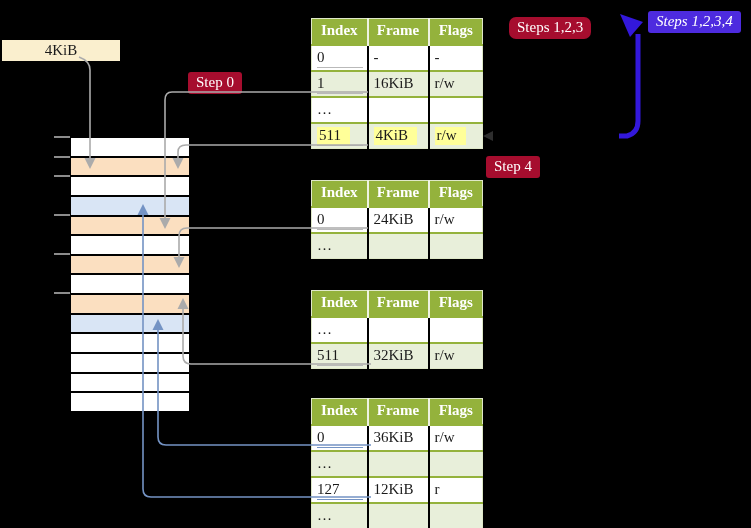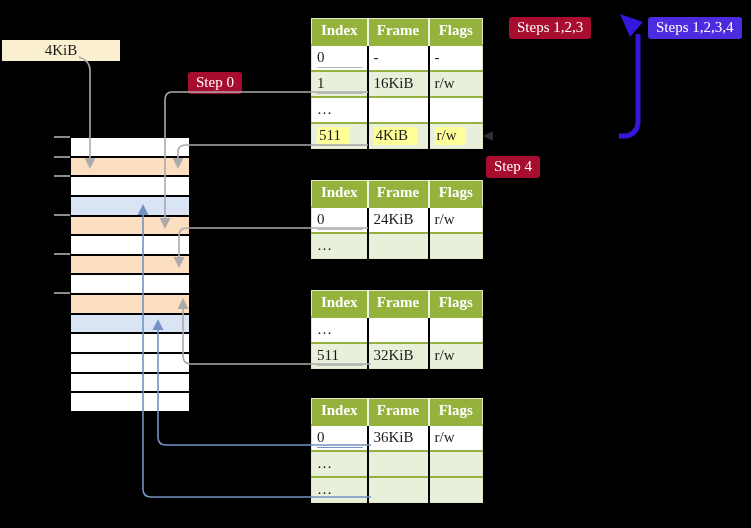--- a/index.html
+++ b/index.html
@@ -103,22 +103,22 @@
   .thick { stroke: var(--blue-arrow-thick, #3318db); stroke-width: 5; fill: none; }
   .thickhead { fill: var(--blue-arrow-thick, #3318db); }
   .darkhead { fill: var(--dark-arrowhead, #2e2e2e); }
 </style>
 </head>
 <body style="--background: #000000; --table-header-bg: #94b23c; --table-header-text: #ffffff; --table-row-alt-bg: #e8efda; --table-text: #1a1a1a; --row-separator: #94b23c; --highlight-yellow: #ffff99; --label-crimson: #a60d2e; --label-blueviolet: #4d2bdf; --label-text: #ffffff; --box-cream: #faefce; --stack-orange: #fbdfc0; --stack-blue: #d9e5f5; --stack-white: #ffffff; --gray-connector: #ababab; --blue-connector: #7493c4; --blue-arrow-thick: #3318db; --tick-gray: #8c8c8c; --dark-arrowhead: #2e2e2e;">
 
 <div class="size-box">4KiB</div>
 
 <div class="pill red" style="left:188px; top:40px;margin-top:32px;">Step 0</div>
-<div class="pill red" style="left:509px; top:17px;">Steps 1,2,3</div>
-<div class="pill blue" style="left:648px; top:17px;">Steps 1,2,3,4</div>
+<div class="pill red" style="left:509px; top:17px;border-radius:7px;">Steps 1,2,3</div>
+<div class="pill blue" style="left:648px; top:11px;font-style:italic;">Steps 1,2,3,4</div>
 <div class="pill red" style="left:486px; top:156px;">Step 4</div>
 
 <div class="stack">
     <div class="stack-row white"></div>
     <div class="stack-row orange"></div>
     <div class="stack-row white"></div>
     <div class="stack-row blue"></div>
     <div class="stack-row orange"></div>
     <div class="stack-row white"></div>
     <div class="stack-row orange"></div>
@@ -238,20 +238,25 @@
   <tr>
     <td><span class="u ublue">0</span></td>
     <td>36KiB</td>
     <td>r/w</td>
   </tr>
   <tr class="alt">
     <td>…</td>
     <td></td>
     <td></td>
   </tr>
+  <tr>
+    <td><span class="u ublue">127</span></td>
+    <td>12KiB</td>
+    <td>r</td>
+  </tr>
   <tr class="alt">
     <td>…</td>
     <td></td>
     <td></td>
   </tr>
 </tbody>
   </table>
 
 <svg class="overlay" width="751" height="528" viewBox="0 0 751 528">
 

